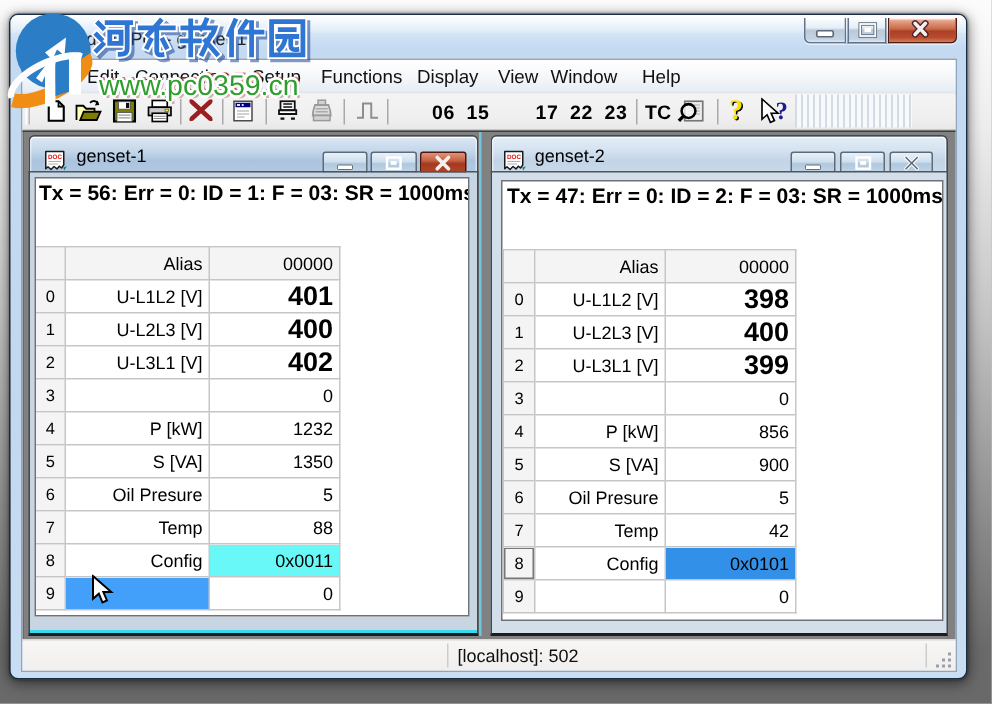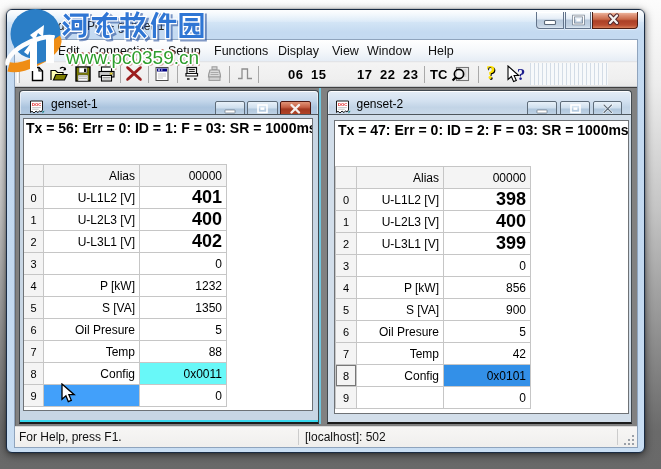--- a/index.html
+++ b/index.html
@@ -391,21 +391,20 @@
                     <td style=""></td>
                     <td class="" style="">0</td>
                   </tr>
                 </tbody>
               </table>
         </div>
           </div>
       </div>
     </div>
     <div id="statusbar">
-      <span style="position:absolute;left:4px;top:3px;">For Help, press F1.</span>
       <span style="position:absolute;left:290px;top:3px;">[localhost]: 502</span>
       <span style="position:absolute;left:283px;top:2px;width:1px;height:16px;background:#cccccc;"></span>
       <span style="position:absolute;left:602px;top:2px;width:1px;height:16px;background:#cccccc;"></span>
       <svg style="position:absolute;right:2px;top:7px;" width="12" height="12" viewBox="0 0 12 12">
         <g fill="#9aa0a8">
             <rect x="9" y="9" width="2" height="2"></rect>
             <rect x="9" y="5" width="2" height="2"></rect>
             <rect x="5" y="9" width="2" height="2"></rect>
             <rect x="9" y="1" width="2" height="2"></rect>
             <rect x="5" y="5" width="2" height="2"></rect>

